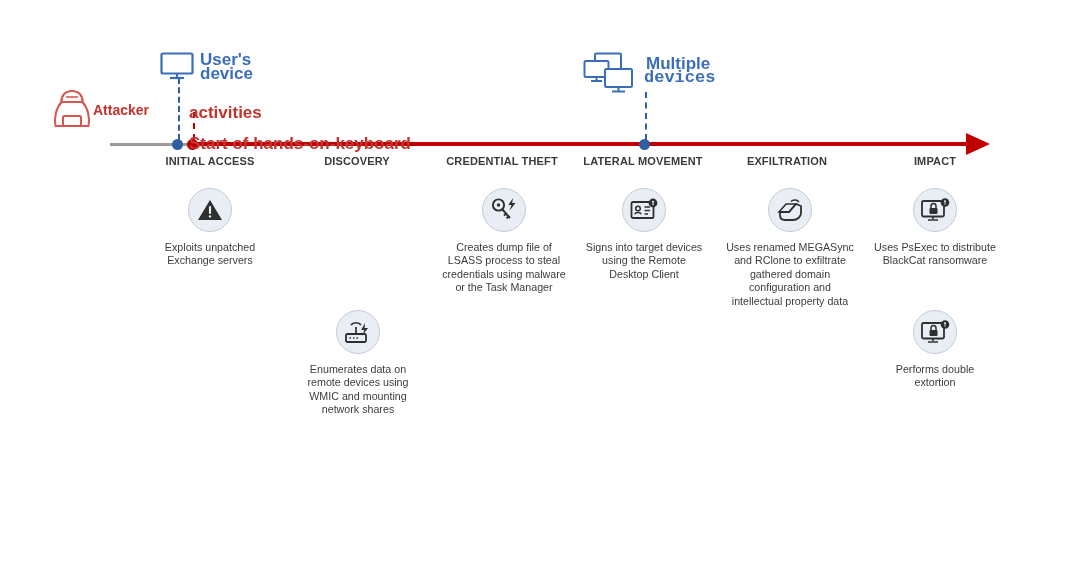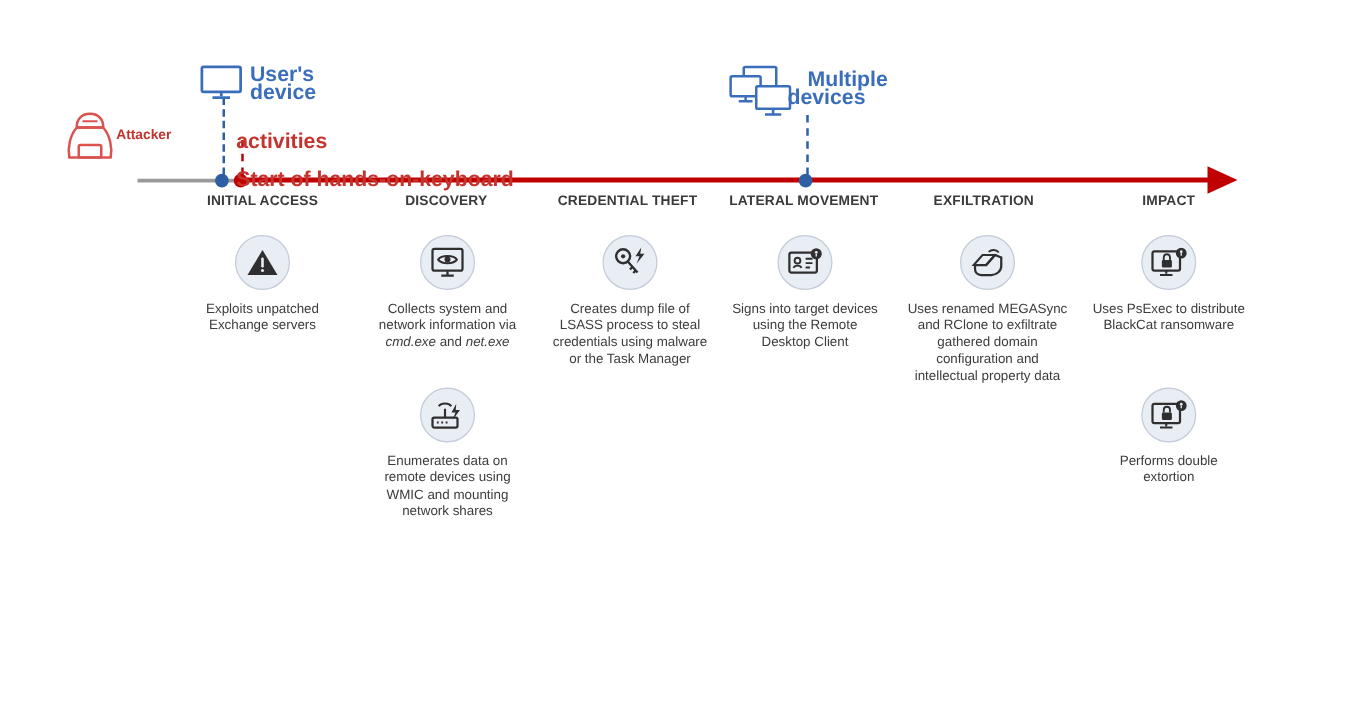--- a/index.html
+++ b/index.html
@@ -40,21 +40,21 @@
 
   
   .callout-label{
     position:absolute;font-size:17px;line-height:13.5px;font-weight:700;
   }
   .cl-blue{color:#3a6ebb;}
   .cl-red{color:#c5332e;}
 
   
   .attacker-wrap{position:absolute;left:52px;top:88px;}
-  .attacker-label{position:absolute;left:93px;top:102px;font-size:11px;font-weight:700;color:#c5332e;}
+  .attacker-label{position:absolute;left:93px;top:102px;font-size:14px;font-weight:700;color:#c5332e;}
 
   
   .phase{
     position:absolute;top:155px;
     font-size:11px;font-weight:700;letter-spacing:.15px;
     color:#3a3a3a;text-align:center;white-space:nowrap;
   }
 
   
   .card{position:absolute;text-align:center;}
@@ -112,21 +112,21 @@
   <div style="position:absolute;left:583px;top:52px;">
     <svg width="56" height="42" viewBox="0 0 56 42">
       <rect x="12" y="1.5" width="26" height="17" rx="1.3" fill="#fff" stroke="#3a6ebb" stroke-width="2"></rect>
       <rect x="1.5" y="9" width="24" height="16" rx="1.3" fill="#fff" stroke="#3a6ebb" stroke-width="2"></rect>
       <path d="M13.5 25 L13.5 28 M8 29 L19 29" stroke="#3a6ebb" stroke-width="2"></path>
       <rect x="22" y="17" width="27" height="18" rx="1.3" fill="#fff" stroke="#3a6ebb" stroke-width="2"></rect>
       <path d="M35.5 35 L35.5 38.5 M29 39.5 L42 39.5" stroke="#3a6ebb" stroke-width="2"></path>
     </svg>
   </div>
   <div class="callout-label cl-blue" style="left:646px;top:57px;">Multiple</div>
-  <div class="callout-label cl-blue" style="left:630px;top:71px;">devices</div>
+  <div class="callout-label cl-blue" style="left:644px;top:71px;font-family:Liberation Mono, monospace;">devices</div>
 
   <div class="phase" style="left:130px;width:160px;">INITIAL ACCESS</div>
   <div class="phase" style="left:277px;width:160px;">DISCOVERY</div>
   <div class="phase" style="left:422px;width:160px;">CREDENTIAL THEFT</div>
   <div class="phase" style="left:563px;width:160px;">LATERAL MOVEMENT</div>
   <div class="phase" style="left:707px;width:160px;">EXFILTRATION</div>
   <div class="phase" style="left:855px;width:160px;">IMPACT</div>
 
   <div class="card" style="left:148px;top:188px;width:124px;">
     <div class="badge">
@@ -135,37 +135,20 @@
         <path d="M13 9 L13 15" stroke="#e9edf4" stroke-width="2.1" stroke-linecap="round"></path>
         <circle cx="13" cy="18.4" r="1.2" fill="#e9edf4"></circle>
       </svg>
     </div>
     <div class="card-text">
       <div>Exploits unpatched</div>
       <div>Exchange servers</div>
     </div>
   </div>
 
-  <div class="card" style="left:291px;top:188px;width:134px;">
-    <div class="badge">
-      <svg width="28" height="26" viewBox="0 0 28 26">
-        <rect x="2" y="2" width="24" height="17.5" rx="1.6" fill="none" stroke="#2f2f2f" stroke-width="1.8"></rect>
-        <path d="M14 19.5 L14 22.5 M9 23.5 L19 23.5" stroke="#2f2f2f" stroke-width="1.8"></path>
-        <path d="M6.5 10.7 C9 6.9 19 6.9 21.5 10.7 C19 14.5 9 14.5 6.5 10.7 Z" fill="none" stroke="#2f2f2f" stroke-width="1.6"></path>
-        <circle cx="14" cy="10.7" r="2.4" fill="#2f2f2f"></circle>
-      </svg>
-    </div>
-    <div class="card-text">
-      <div>Collects system and</div>
-      <div>network information via</div>
-      <div>
-        <span class="it">cmd.exe</span><span> and </span><span class="it">net.exe</span>
-      </div>
-    </div>
-  </div>
 
   <div class="card" style="left:293px;top:310px;width:130px;">
     <div class="badge">
       <svg width="30" height="26" viewBox="0 0 30 26">
         <rect x="3" y="15" width="20" height="8" rx="1.4" fill="none" stroke="#2f2f2f" stroke-width="1.8"></rect>
         <path d="M6.5 19 L8 19 M10 19 L11.5 19 M13.5 19 L15 19" stroke="#2f2f2f" stroke-width="1.5"></path>
         <path d="M13 15 L13 8" stroke="#2f2f2f" stroke-width="1.7"></path>
         <path d="M8 6 C10 3 16 3 18 6" fill="none" stroke="#2f2f2f" stroke-width="1.7"></path>
         <path d="M22 4 L18.2 11 L21.4 11 L19 17 L25 9 L21.6 9 Z" fill="#2f2f2f"></path>
       </svg>

